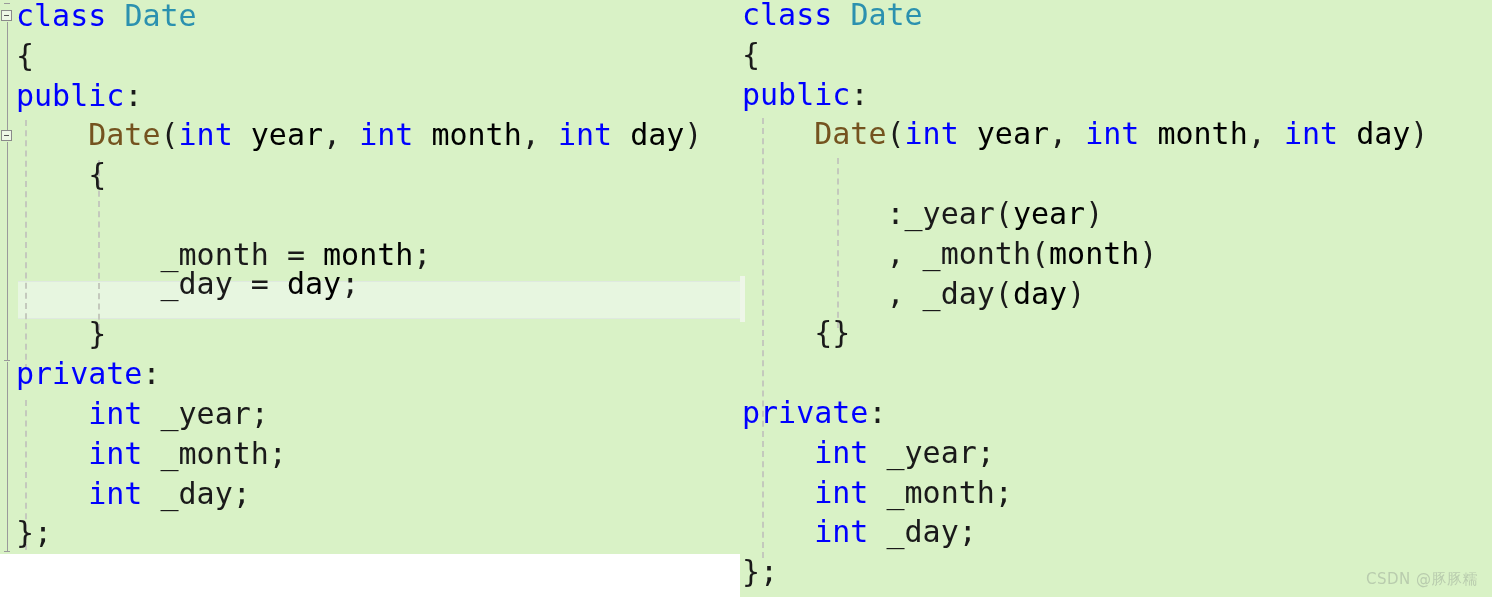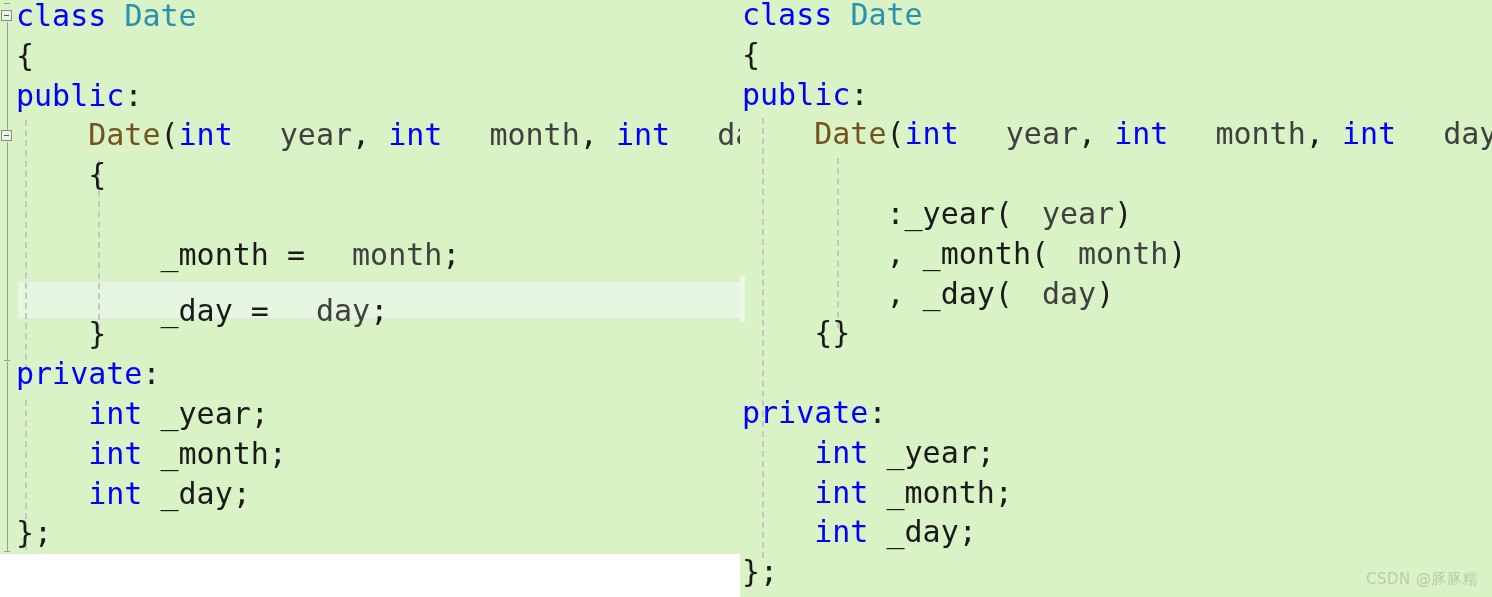--- a/index.html
+++ b/index.html
@@ -106,21 +106,21 @@
   .indent-guide {
     position: absolute;
     width: 0;
     border-left: 2px dashed #c4c9bd;
   }
 
   
   .kw    { color: #0000ff; }          
   .type  { color: #2b91af; }          
   .func  { color: #74531f; }          
-  .param { color: #404040; margin-left: 29px; }          
+  .param { color: #000000; }          
   .plain { color: #1a1a1a; }          
 
   
   #watermark {
     position: absolute;
     right: 14px;
     bottom: 8px;
     font-family: "DejaVu Sans", "Liberation Sans", sans-serif;
     font-size: 15px;
     color: #b9ccae;
@@ -162,21 +162,21 @@
       <div class="fold-tick" style="left:4px; top:551px;"></div>
     </div>
 
     <div class="code" id="left-code">
         <div class="line" style="top: -4px; padding-left: 16px;"><span class="txt kw">class</span><span class="txt plain"> </span><span class="txt type">Date</span></div>
         <div class="line" style="top: 35.8px; padding-left: 16px;"><span class="txt plain">{</span></div>
         <div class="line" style="top: 75.6px; padding-left: 16px;"><span class="txt kw">public</span><span class="txt plain">:</span></div>
         <div class="line" style="top: 115.4px; padding-left: 16px;"><span class="txt plain">    </span><span class="txt func">Date</span><span class="txt plain">(</span><span class="txt kw">int</span><span class="txt plain"> </span><span class="txt param">year</span><span class="txt plain">, </span><span class="txt kw">int</span><span class="txt plain"> </span><span class="txt param">month</span><span class="txt plain">, </span><span class="txt kw">int</span><span class="txt plain"> </span><span class="txt param">day</span><span class="txt plain">)</span></div>
         <div class="line" style="top: 155.2px; padding-left: 16px;"><span class="txt plain">    {</span></div>
         <div class="line" style="top: 234.8px; padding-left: 16px;"><span class="txt plain">        _month = </span><span class="txt param">month</span><span class="txt plain">;</span></div>
-        <div class="line" style="top: 291px; padding-left: 16px;"><span class="txt plain">        _day = </span><span class="txt param">day</span><span class="txt plain">;</span></div>
+        <div class="line" style="top: 264px; padding-left: 16px;"><span class="txt plain">        _day = </span><span class="txt param">day</span><span class="txt plain">;</span></div>
         <div class="line" style="top: 314.4px; padding-left: 16px;"><span class="txt plain">    }</span></div>
         <div class="line" style="top: 354.2px; padding-left: 16px;"><span class="txt kw">private</span><span class="txt plain">:</span></div>
         <div class="line" style="top: 394px; padding-left: 16px;"><span class="txt plain">    </span><span class="txt kw">int</span><span class="txt plain"> _year;</span></div>
         <div class="line" style="top: 433.8px; padding-left: 16px;"><span class="txt plain">    </span><span class="txt kw">int</span><span class="txt plain"> _month;</span></div>
         <div class="line" style="top: 473.6px; padding-left: 16px;"><span class="txt plain">    </span><span class="txt kw">int</span><span class="txt plain"> _day;</span></div>
         <div class="line" style="top: 513.4px; padding-left: 16px;"><span class="txt plain">};</span></div>
       </div>
   </div>
 
   <div class="panel" id="panel-right">

